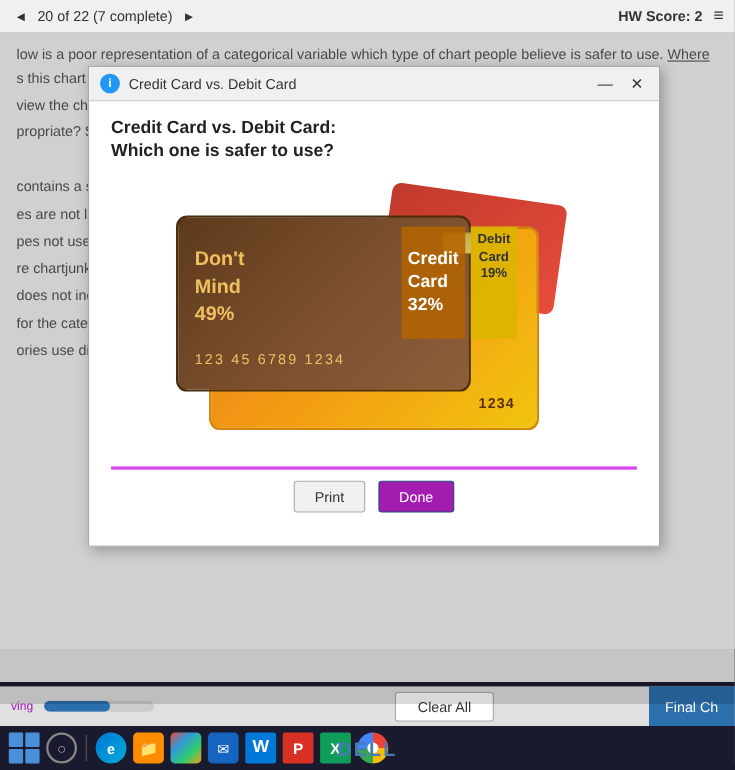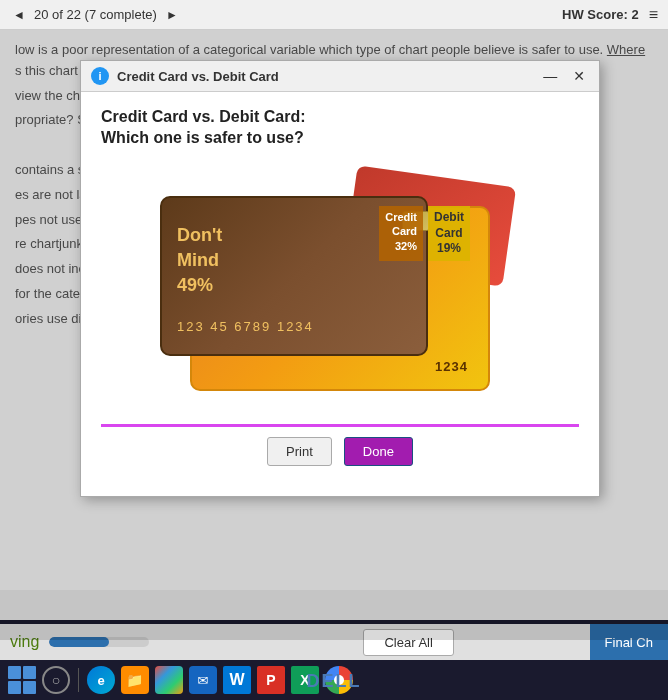--- a/index.html
+++ b/index.html
@@ -134,21 +134,21 @@
       color: white;
       font-size: 11px;
       font-weight: bold;
       flex-shrink: 0;
     }
 
     .dialog-title {
       flex: 1;
       font-size: 13px;
       color: #333;
-      font-weight: bold;
+      font-weight: normal;
     }
 
     .dialog-controls {
       display: flex;
       gap: 8px;
       align-items: center;
     }
 
     .dialog-minimize, .dialog-close {
       cursor: pointer;
@@ -251,25 +251,25 @@
       top: 30px;
       right: 60px;
       z-index: 4;
       display: flex;
       gap: 5px;
     }
 
     .card-label-credit {
       background: rgba(180, 100, 0, 0.85);
       color: white;
-      font-size: 11px;
-      font-weight: bold;
-      padding: 4px 6px;
+      font-size: 16px;
+      font-weight: bold;
+      padding: 20px 6px;
       line-height: 1.3;
-      text-align: right;
+      text-align: left;
     }
 
     .card-label-debit {
       background: rgba(220, 180, 0, 0.9);
       color: #333;
       font-size: 12px;
       font-weight: bold;
       padding: 4px 6px;
       line-height: 1.3;
       text-align: center;
@@ -327,22 +327,22 @@
       height: 36px;
       background: #e0e0e0;
       display: flex;
       align-items: center;
       padding: 0 10px;
       gap: 10px;
       z-index: 5;
     }
 
     .saving-text {
-      font-size: 16px;
-      color: #4d7c0f;
+      font-size: 11px;
+      color: #a21caf;
     }
 
     .progress-bar-container {
       width: 100px;
       height: 10px;
       background: #ccc;
       border-radius: 5px;
       overflow: hidden;
     }
 

